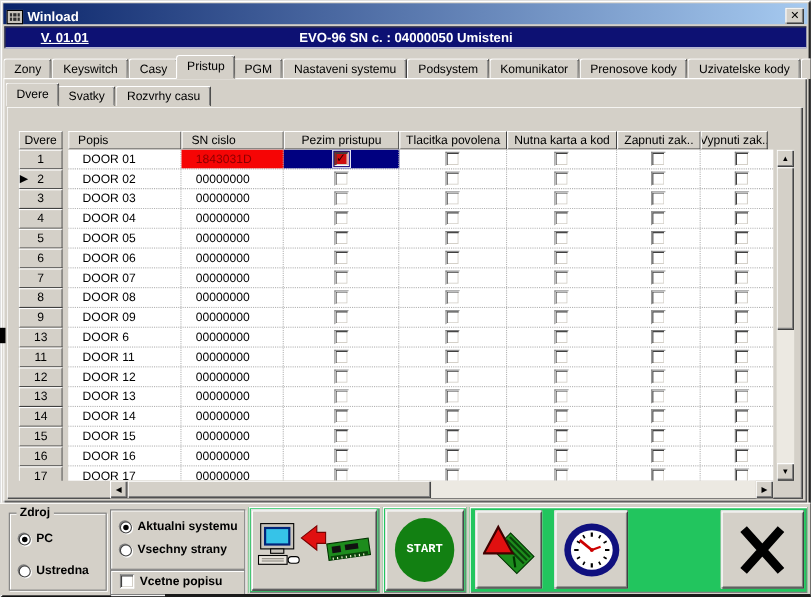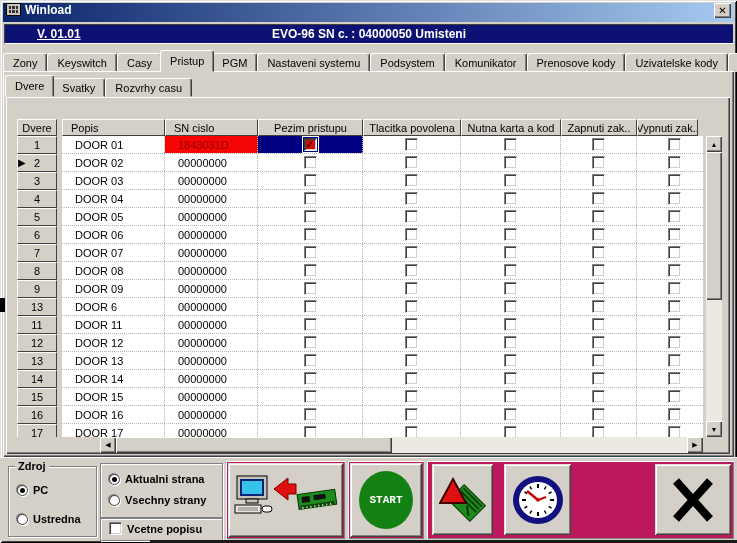--- a/index.html
+++ b/index.html
@@ -8,21 +8,21 @@
     position:relative;width:737px;height:543px;background:#d4d0c8;
     font-family:"Liberation Sans","DejaVu Sans",sans-serif;font-size:11px;color:#000;
     box-shadow:inset 1px 1px 0 #dfdfdf, inset -1px -1px 0 #000,
                inset 2px 2px 0 #fff, inset -2px -2px 0 #404040;
     overflow:hidden;
   }
   .abs{position:absolute;}
   
   .titlebar{left:3px;top:3px;width:731px;height:19px;
     background:linear-gradient(to right,#0a246a,#a6caf0);
-    display:flex;align-items:flex-start;padding:0 3px;}
+    display:flex;align-items:flex-end;padding:0 3px;}
   .titlebar .txt{color:#fff;font-weight:bold;font-size:12px;margin-left:4px;}
   .appicon{width:15px;height:13px;background:#c8c4bc;border:1px solid #000;
     display:grid;grid-template-columns:repeat(3,1fr);grid-template-rows:repeat(2,1fr);gap:1px;padding:2px;}
   .appicon i{background:#303030;}
   .tb-close{margin-left:auto;width:17px;height:15px;background:#d4d0c8;
     box-shadow:inset 1px 1px 0 #fff, inset -1px -1px 0 #404040, inset -2px -2px 0 #808080;
     display:flex;align-items:center;justify-content:center;font-size:10px;font-weight:bold;color:#000;cursor:default;}
   
   .infobar{left:4px;top:24px;width:729px;height:20px;background:#0d1173;
     border-top:1px solid #404040;border-left:1px solid #404040;border-bottom:1px solid #fff;
@@ -77,21 +77,21 @@
   .grplabel{position:absolute;top:-7px;left:6px;background:#d4d0c8;padding:0 3px;font-weight:bold;}
   .optrow{position:absolute;display:flex;align-items:center;gap:5px;font-weight:bold;white-space:nowrap;}
   .radio{width:11px;height:11px;border-radius:50%;background:#fff;border:1px solid #404040;
     box-shadow:-1px -1px 0 #808080,1px 1px 0 #fff;position:relative;flex:none;}
   .radio.on::after{content:"";position:absolute;left:2px;top:2px;width:5px;height:5px;border-radius:50%;background:#000;}
   .chk{width:13px;height:13px;background:#fff;border:1px solid;border-color:#808080 #fff #fff #808080;
     box-shadow:inset 1px 1px 0 #404040, inset -1px -1px 0 #d4d0c8;flex:none;}
   .btn3d{position:absolute;background:#d4d0c8;
     box-shadow:inset 1px 1px 0 #dfdfdf, inset -1px -1px 0 #404040, inset 2px 2px 0 #fff, inset -2px -2px 0 #808080;
     display:flex;align-items:center;justify-content:center;cursor:default;}
-  .pnl{position:absolute;background:#be185d;box-shadow:inset 1px 1px 0 #fff, inset -1px -1px 0 #808080;}
+  .pnl{position:absolute;background:#22c55e;box-shadow:inset 1px 1px 0 #fff, inset -1px -1px 0 #808080;}
   .startcirc{width:54px;height:58px;border-radius:50%;background:#128012;display:flex;align-items:center;justify-content:center;}
   .startcirc span{color:#fff;font-family:"Liberation Mono","DejaVu Sans Mono",monospace;font-weight:bold;font-size:11px;letter-spacing:0px;}
   .tickmark{left:0px;top:298px;width:5px;height:14px;background:#000;}
   .botline{left:150px;top:540px;width:587px;height:3px;background:#1a1a1a;}
 </style>
 </head>
 <body>
 
 <div id="win">
 
@@ -523,21 +523,21 @@
       </div>
       <div class="optrow" style="left:8px;top:46px;">
         <span class="radio"></span>
         <span>Ustredna</span>
       </div>
     </div>
 
     <div class="grpbox" style="left:100px;top:5px;width:123px;height:55px;">
       <div class="optrow" style="left:8px;top:9px;">
         <span class="radio on"></span>
-        <span>Aktualni strana</span>
+        <span>Aktualni systemu</span>
       </div>
       <div class="optrow" style="left:8px;top:30px;">
         <span class="radio"></span>
         <span>Vsechny strany</span>
       </div>
     </div>
     <div class="grpbox" style="left:100px;top:60px;width:123px;height:23px;">
       <div class="optrow" style="left:8px;top:3px;">
         <span class="chk"></span>
         <span>Vcetne popisu</span>

